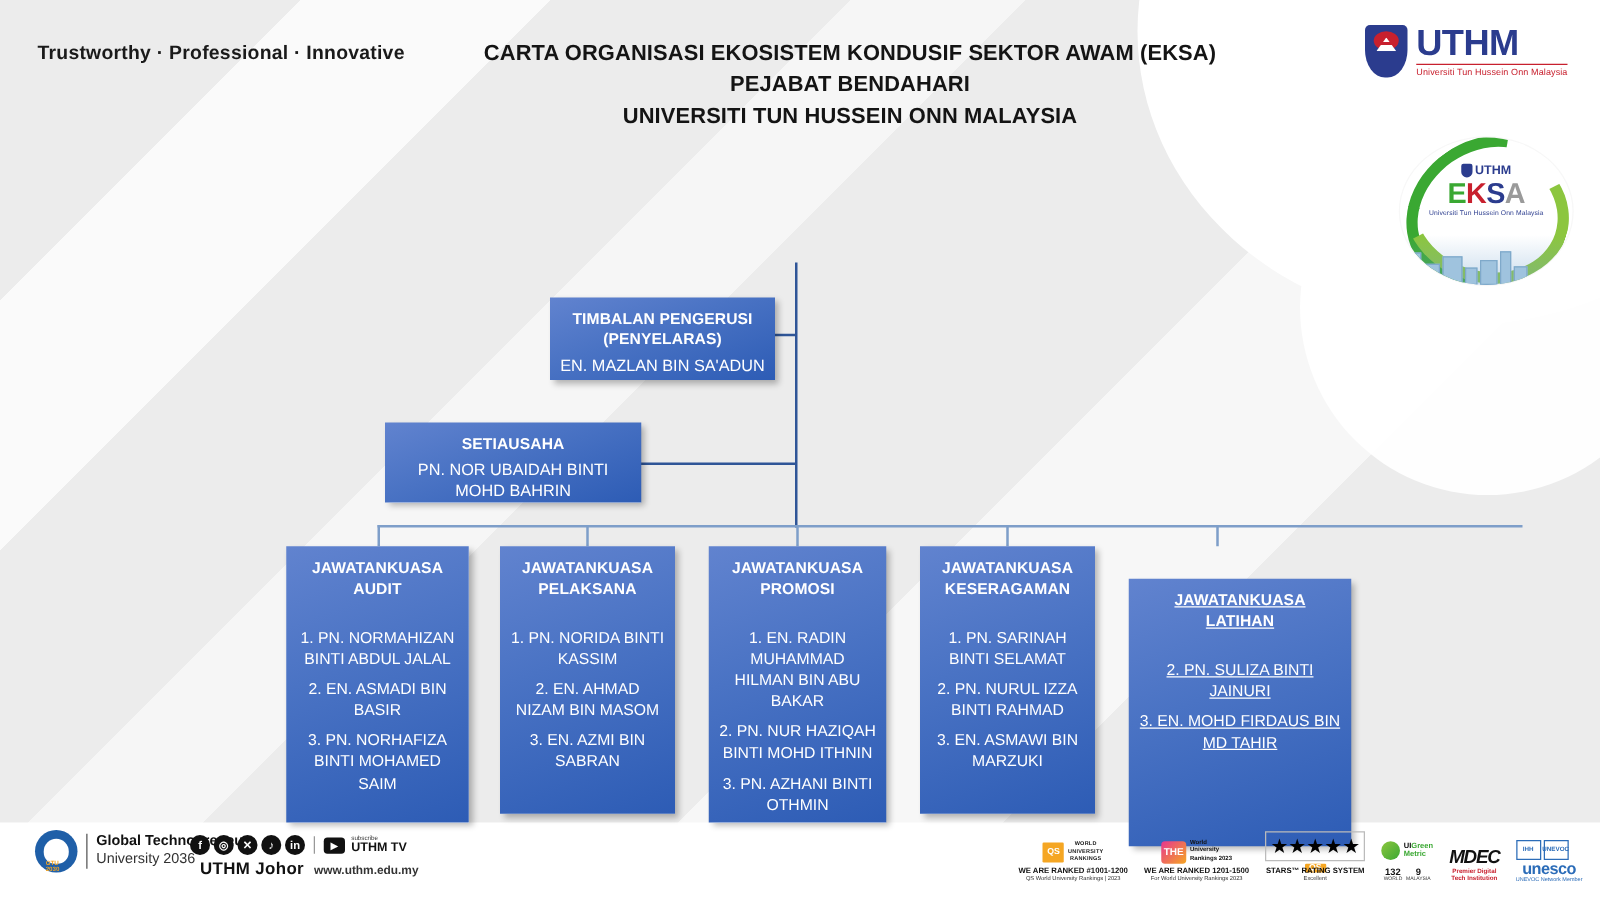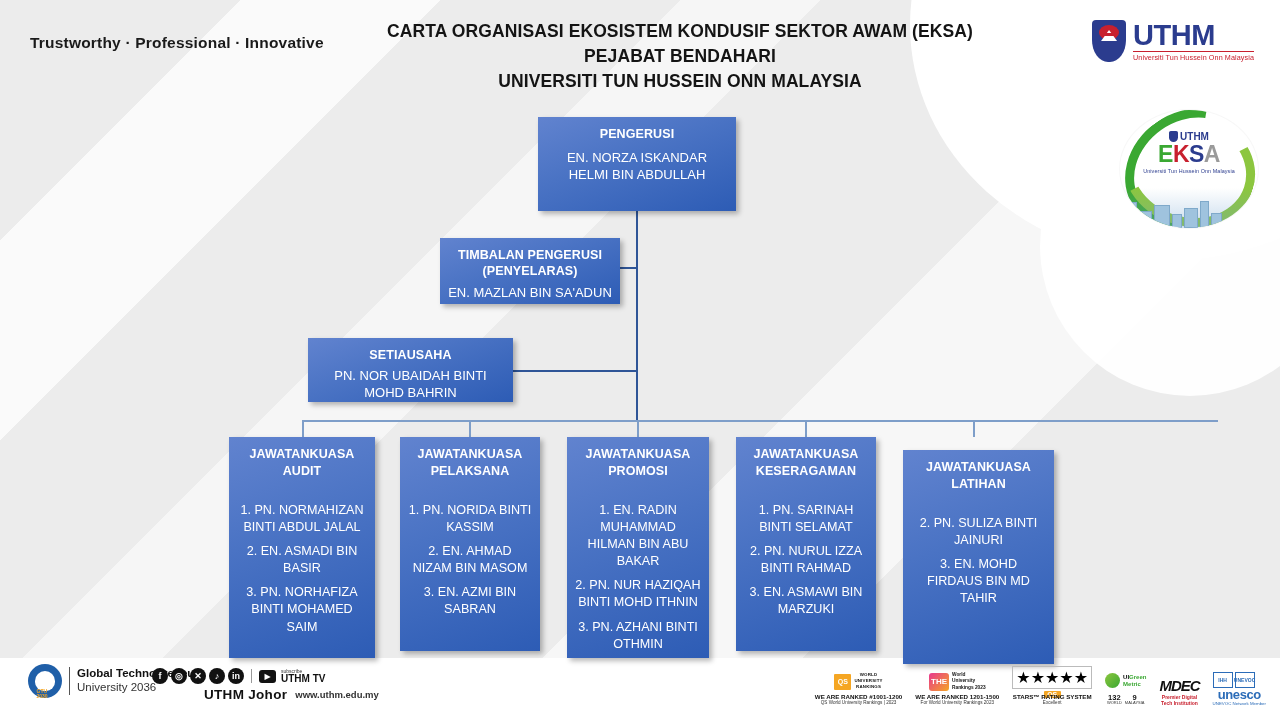--- a/index.html
+++ b/index.html
@@ -54,21 +54,21 @@
     height: 62px; background: #ffffff;
   }
 
   
   .tagline {
     position: absolute; left: 30px; top: 34px;
     font-size: 15.5px; font-weight: bold; color: #1a1a1a;
     letter-spacing: .2px;
   }
   .title-block {
-    position: absolute; left: 330px; top: 19px; width: 700px;
+    position: absolute; left: 330px; top: 30px; width: 700px;
     text-align: center;
   }
   .title-block div {
     font-size: 17.5px; font-weight: bold; color: #141414;
     line-height: 1.42; letter-spacing: .1px;
   }
 
   
   .uthm-logo {
     position: absolute; right: 26px; top: 20px;
@@ -211,21 +211,21 @@
   .social .sep{width:1px;height:14px;background:#999;margin:0 4px;}
   .social .yt{
     width:17px;height:13px;border-radius:3px;background:#111;color:#fff;
     font-size:8px;display:flex;align-items:center;justify-content:center;
   }
   .social .ytlab{line-height:1;margin-left:2px;}
   .social .ytlab .s{font-size:5px;color:#333;display:block;}
   .social .ytlab .b{font-size:10px;font-weight:bold;color:#111;display:block;}
   .johor{
     position:absolute; left:160px; bottom:18px;
-    display:flex; align-items:center; gap:8px;margin-left:44px;
+    display:flex; align-items:flex-end; gap:8px;
   }
   .johor .nm{font-size:13.5px;font-weight:bold;color:#111;letter-spacing:.3px;}
   .johor .web{font-size:9.5px;font-weight:bold;color:#333;}
 
   
   .badges{
     position:absolute; right:14px; bottom:14px;
     display:flex; align-items:flex-end; gap:13px;
   }
   .badge{ text-align:center; }
@@ -307,24 +307,20 @@
   <div class="line v" style="left:636px; top:210px; height:212px;"></div>
   <div class="line h" style="left:613px; top:267px; width:24px;"></div>
   <div class="line h" style="left:511px; top:370px; width:126px;"></div>
   <div class="line h thin" style="left:302px; top:420px; width:916px;"></div>
   <div class="line v thin" style="left:302px; top:420px; height:17px;"></div>
   <div class="line v thin" style="left:469px; top:420px; height:17px;"></div>
   <div class="line v thin" style="left:637px; top:420px; height:17px;"></div>
   <div class="line v thin" style="left:805px; top:420px; height:17px;"></div>
   <div class="line v thin" style="left:973px; top:420px; height:17px;"></div>
 
-  <div class="node" style="left:538px; top:117px; width:198px; height:94px;">
-    <div class="role">PENGERUSI</div>
-    <div class="person">EN. NORZA ISKANDAR HELMI BIN ABDULLAH</div>
-  </div>
 
   <div class="node" style="left:308px; top:338px; width:205px; height:64px;">
     <div class="role">SETIAUSAHA</div>
     <div class="person" style="margin-top:4px;">PN. NOR UBAIDAH BINTI MOHD BAHRIN</div>
   </div>
 
   <div class="node" style="left:440px; top:238px; width:180px; height:66px;">
     <div class="role">TIMBALAN PENGERUSI (PENYELARAS)</div>
     <div class="person" style="margin-top:4px;">EN. MAZLAN BIN SA'ADUN</div>
   </div>
@@ -358,21 +354,21 @@
 
   <div class="node cmt" style="left:736px; top:437px; width:140px; height:214px;">
     <div class="role">JAWATANKUASA KESERAGAMAN</div>
     <div class="members">
       <div>1. PN. SARINAH BINTI SELAMAT</div>
       <div>2. PN. NURUL IZZA BINTI RAHMAD</div>
       <div>3. EN. ASMAWI BIN MARZUKI</div>
     </div>
   </div>
 
-  <div class="node cmt" style="left:903px; top:450px; width:151px; height:214px;">
+  <div class="node cmt" style="left:903px; top:463px; width:178px; height:214px;text-decoration:underline;">
     <div class="role">JAWATANKUASA LATIHAN</div>
     <div class="members">
       <div>2. PN. SULIZA BINTI JAINURI</div>
       <div>3. EN. MOHD FIRDAUS BIN MD TAHIR</div>
     </div>
   </div>
 
   <div class="gtu">
     <div class="gtu-mark">
       <div class="head"></div>

